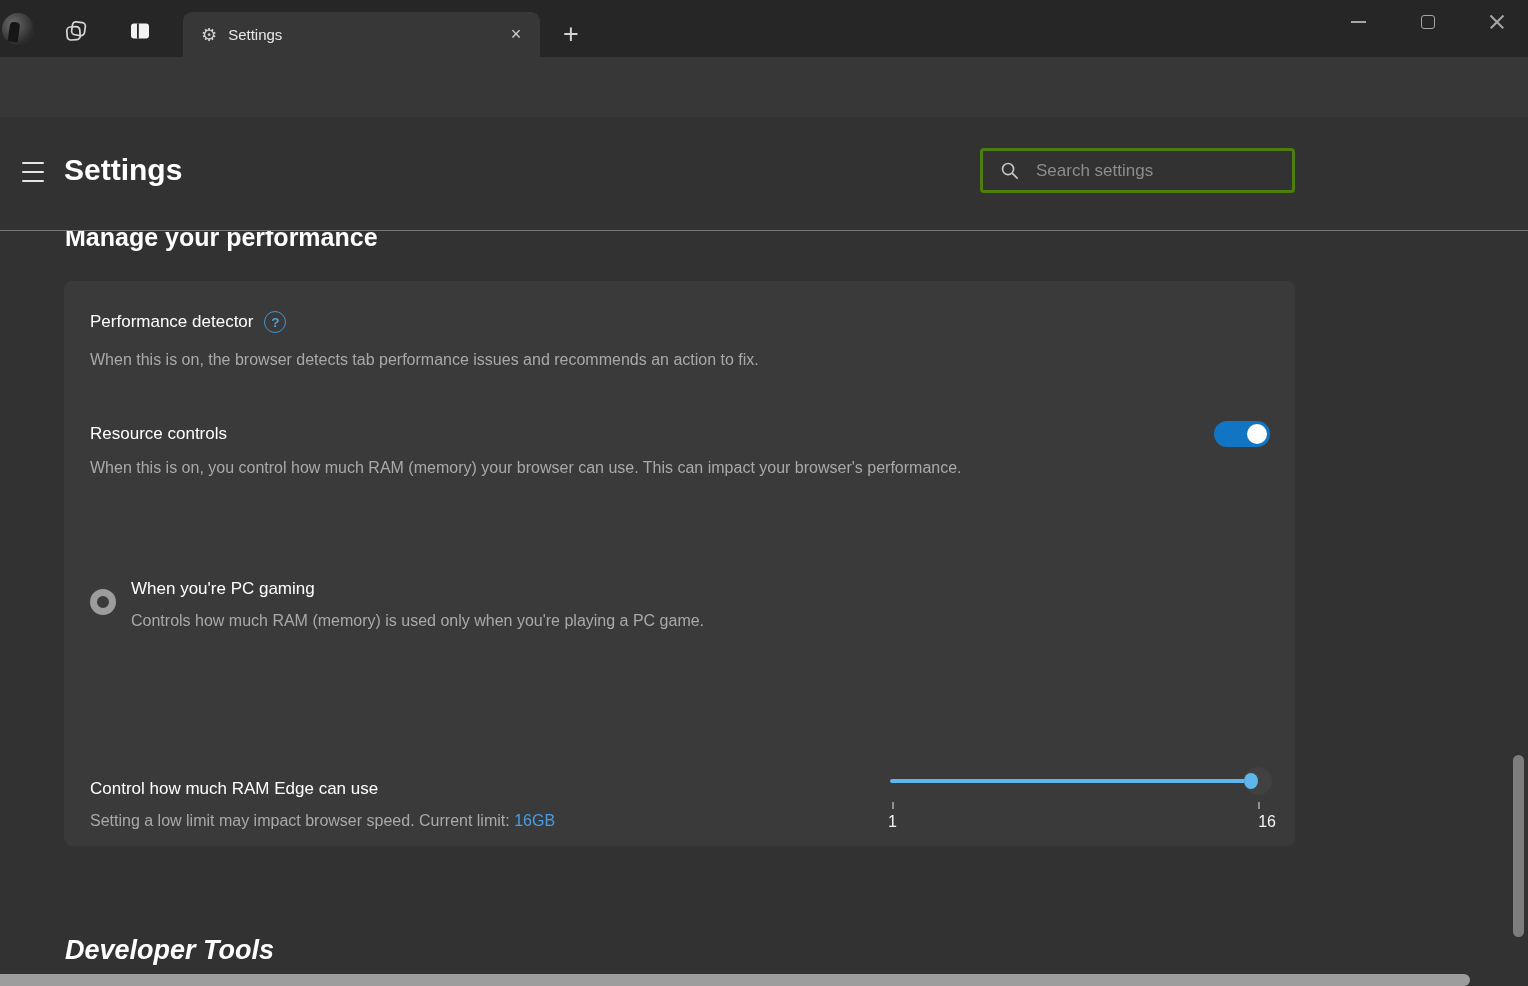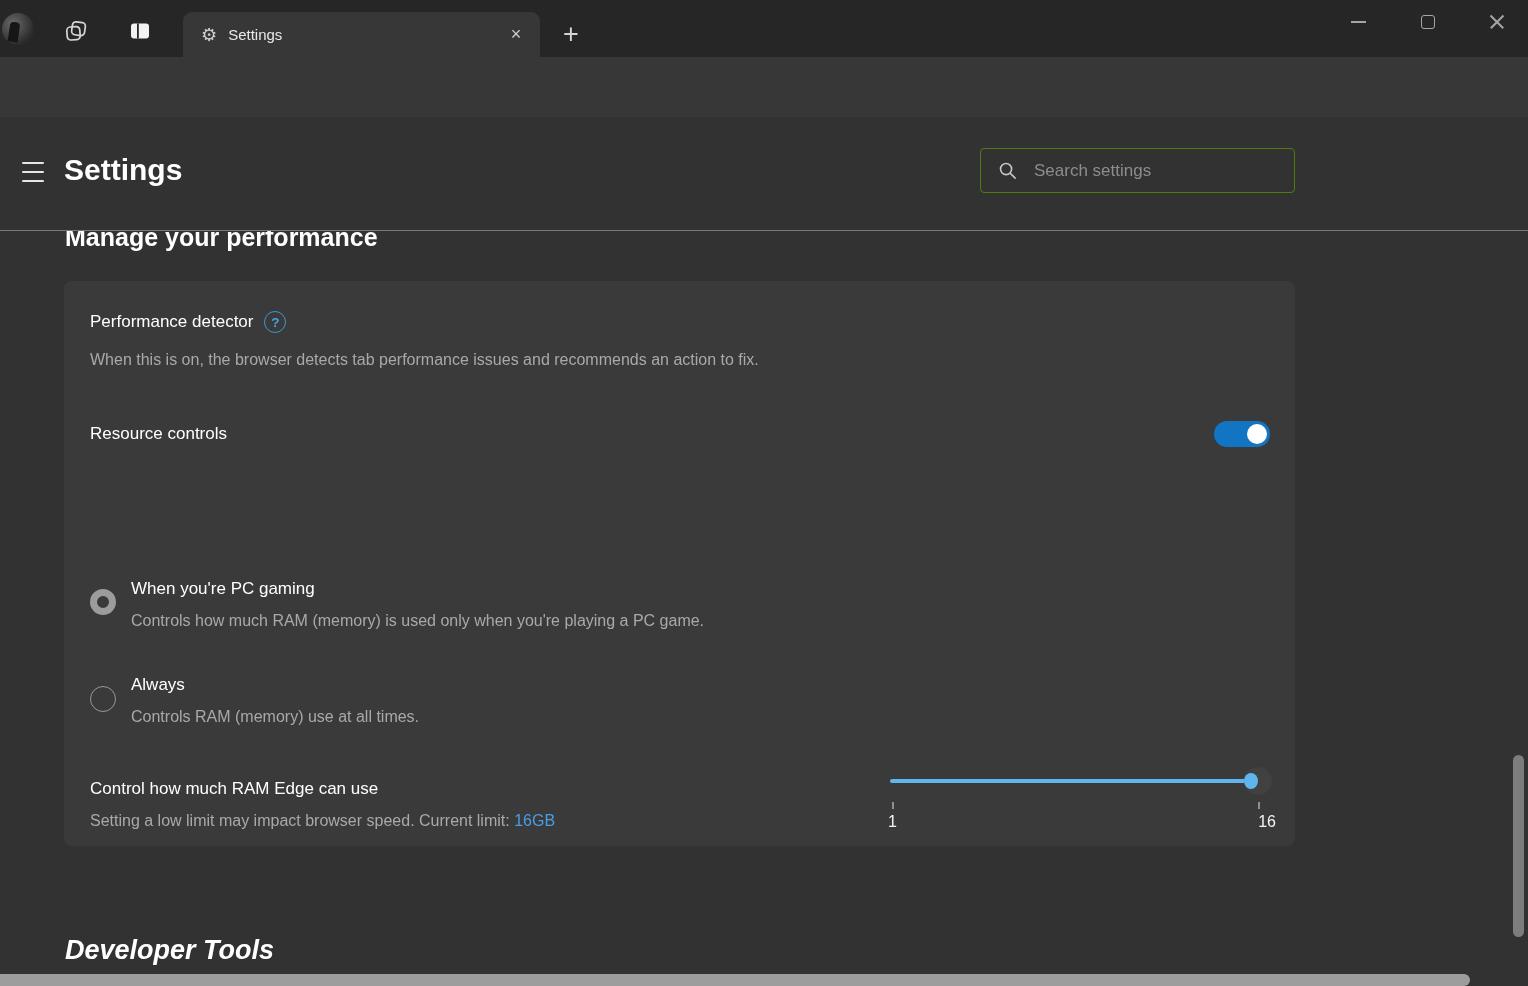--- a/index.html
+++ b/index.html
@@ -49,21 +49,21 @@
   .copilot::after{content:"";position:absolute;left:7px;top:9px;width:16px;height:14px;border-radius:45% 55% 50% 50%;
        background:radial-gradient(circle at 70% 70%,#0f55b4,#2f87e2 70%,transparent 72%);opacity:.55;}
   
   .content{position:absolute;left:0;top:117px;width:1528px;height:869px;background:#323232;}
   .page-header{position:absolute;left:0;top:0;right:0;height:113px;background:#323232;
        border-bottom:1px solid #787878;z-index:5;}
   .hamburger{position:absolute;left:22px;top:45px;width:24px;height:20px;display:flex;
        flex-direction:column;justify-content:space-between;}
   .hamburger span{display:block;width:22px;height:2px;background:#e6e6e6;border-radius:1px;}
   .page-title{position:absolute;left:64px;top:36px;font-size:30px;font-weight:bold;color:#fff;}
-  .searchbox{position:absolute;left:980px;top:31px;width:315px;height:45px;border:1px solid #4d7c0f;
+  .searchbox{position:absolute;left:980px;top:31px;width:315px;height:45px;border:3px solid #4d7c0f;
        border-radius:4px;display:flex;align-items:center;padding-left:16px;box-sizing:border-box;background:transparent;}
   .searchbox input{margin-left:14px;flex:1;background:transparent;border:none;outline:none;
        font-size:17px;color:#e2e2e2;font-family:inherit;}
   .searchbox input::placeholder{color:#8d8d8d;}
   .scroll-area{position:absolute;left:0;top:114px;right:0;bottom:0;overflow:hidden;}
   .section-title{margin:-10px 0 0 65px;font-size:25px;line-height:32px;font-weight:bold;color:#fff;}
   
   .card{position:relative;margin:28px 0 0 64px;width:1231px;height:565px;background:#3a3a3a;border-radius:8px;}
   .crow{position:absolute;left:26px;right:25px;}
   .flexrow{display:flex;align-items:center;justify-content:space-between;}
@@ -261,37 +261,31 @@
           </div>
         </div>
         <div class="crow cdesc" style="top:70px;">When this is on, the browser detects tab performance issues and recommends an action to fix.</div>
 
         <div class="crow flexrow" style="top:138px;height:30px;">
           <span class="ctitle">Resource controls</span>
           <span class="toggle on" style="background: rgb(17, 117, 196);">
               <span class="knob"></span>
             </span>
         </div>
+        <div class="crow cdesc" style="top:178px;">When this is on, you control how much RAM (memory) your browser can use. This can impact your browser's performance.</div>
 
 
         <div class="opt" style="top:296px;">
           <span class="radio sel" style="margin-top:12px;"></span>
           <span class="texts">
             <div class="ctitle">When you're PC gaming</div>
             <div class="cdesc">Controls how much RAM (memory) is used only when you're playing a PC game.</div>
           </span>
         </div>
 
-        <div class="opt" style="top:392px;">
-          <span class="radio unsel" style="margin-top:13px;"></span>
-          <span class="texts">
-            <div class="ctitle">Always</div>
-            <div class="cdesc">Controls RAM (memory) use at all times.</div>
-          </span>
-        </div>
 
         <div class="ram-text" style="top:498px;">
           <div class="ctitle">Control how much RAM Edge can use</div>
           <div class="cdesc"><span>Setting a low limit may impact browser speed. Current limit: </span><span class="limit-link" style="color: rgb(74, 157, 228);">16GB</span></div>
         </div>
 
         <div class="slider-box">
           <div class="slider-track" style="background: rgb(95, 182, 236);"></div>
           <div class="slider-thumb" style="background: rgb(65, 65, 65);">
               <span style="width:16px;height:16px;border-radius:50%;background:#5fb6ec;"></span>

